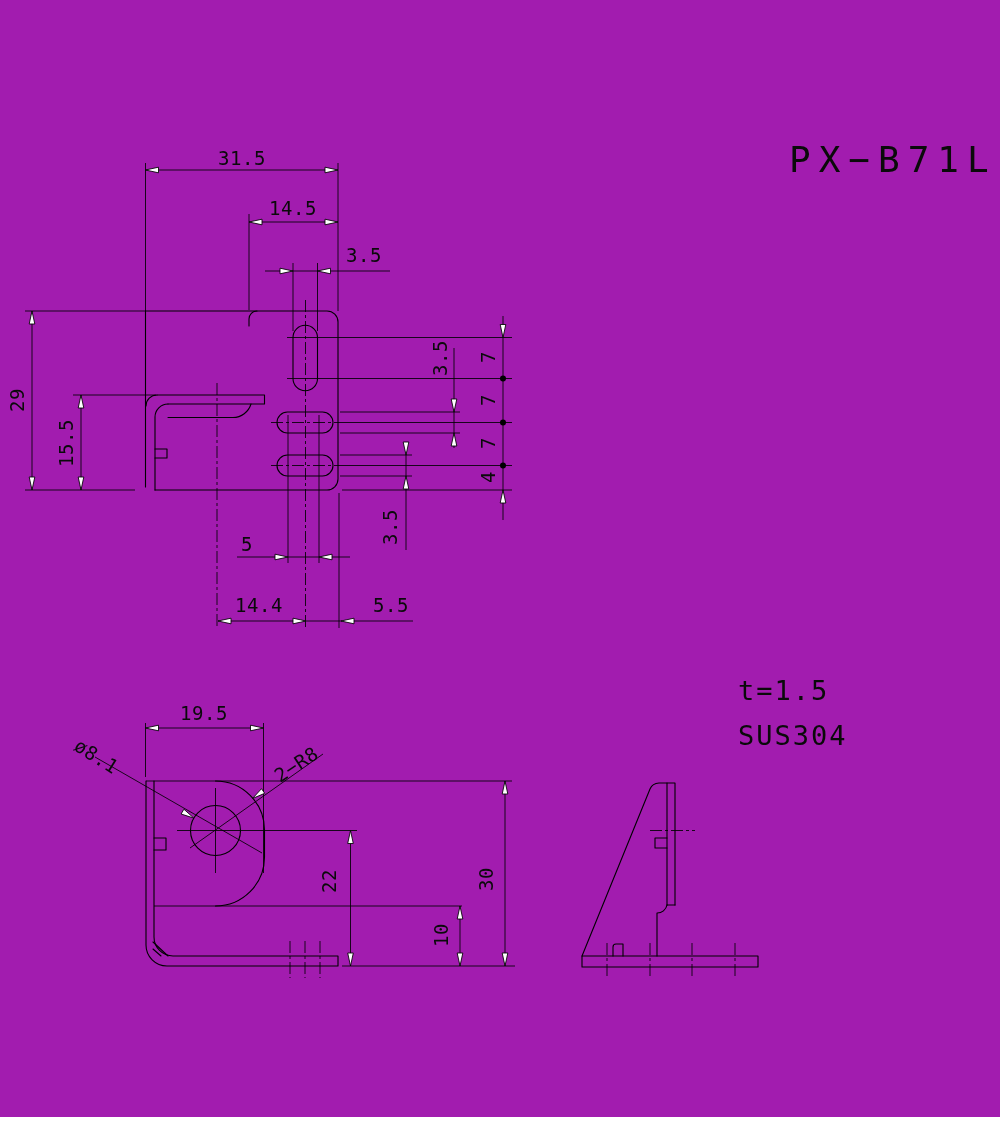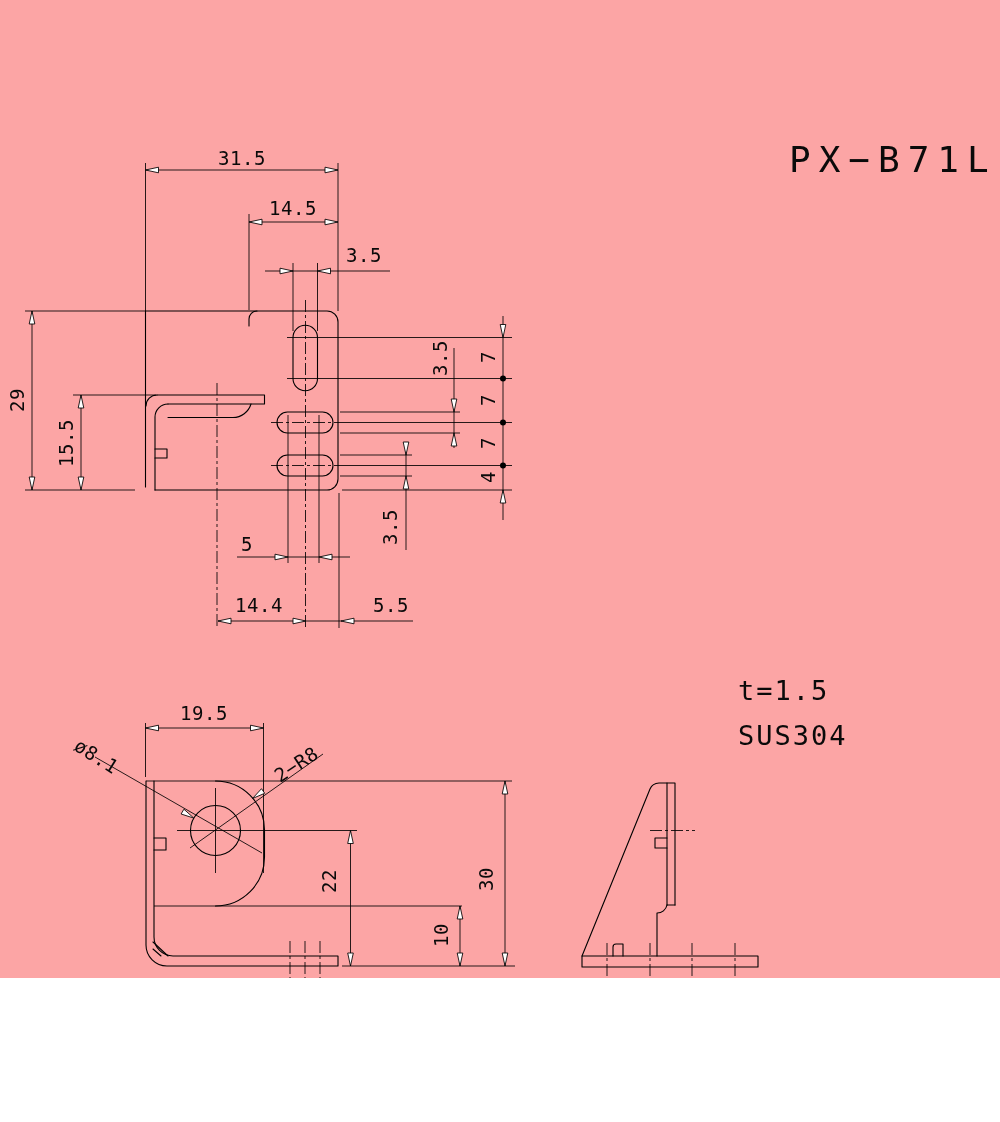--- a/index.html
+++ b/index.html
@@ -1,16 +1,16 @@
 <!DOCTYPE html>
 <html><head>
 <meta charset="utf-8">
 <style>
   html,body{margin:0;padding:0;background:#fff}
-  .page{width:1000px;height:978px;position:relative;background:#fca5a5;overflow:hidden}
+  .page{width:1000px;height:1117px;position:relative;background:#a21caf;overflow:hidden}
   svg{display:block}
   .ol{stroke:#000;stroke-width:1.1;fill:none;stroke-linecap:round;stroke-linejoin:round}
   .tn{stroke:#000;stroke-width:.85;fill:none;stroke-linecap:butt}
   .cl{stroke:#000;stroke-width:.85;fill:none;stroke-dasharray:12 3 3 3}
   .ar{stroke:#000;stroke-width:.85;fill:#fff;stroke-linejoin:miter}
   .dot{fill:#000;stroke:none}
   text{font-family:"DejaVu Sans Mono","Liberation Mono",monospace;fill:#0a0a0a}
   .dim{font-size:19px;text-anchor:middle;letter-spacing:.5px}
   .ttl{font-size:36px;letter-spacing:8px}
   .note{font-size:27px;letter-spacing:2px}

